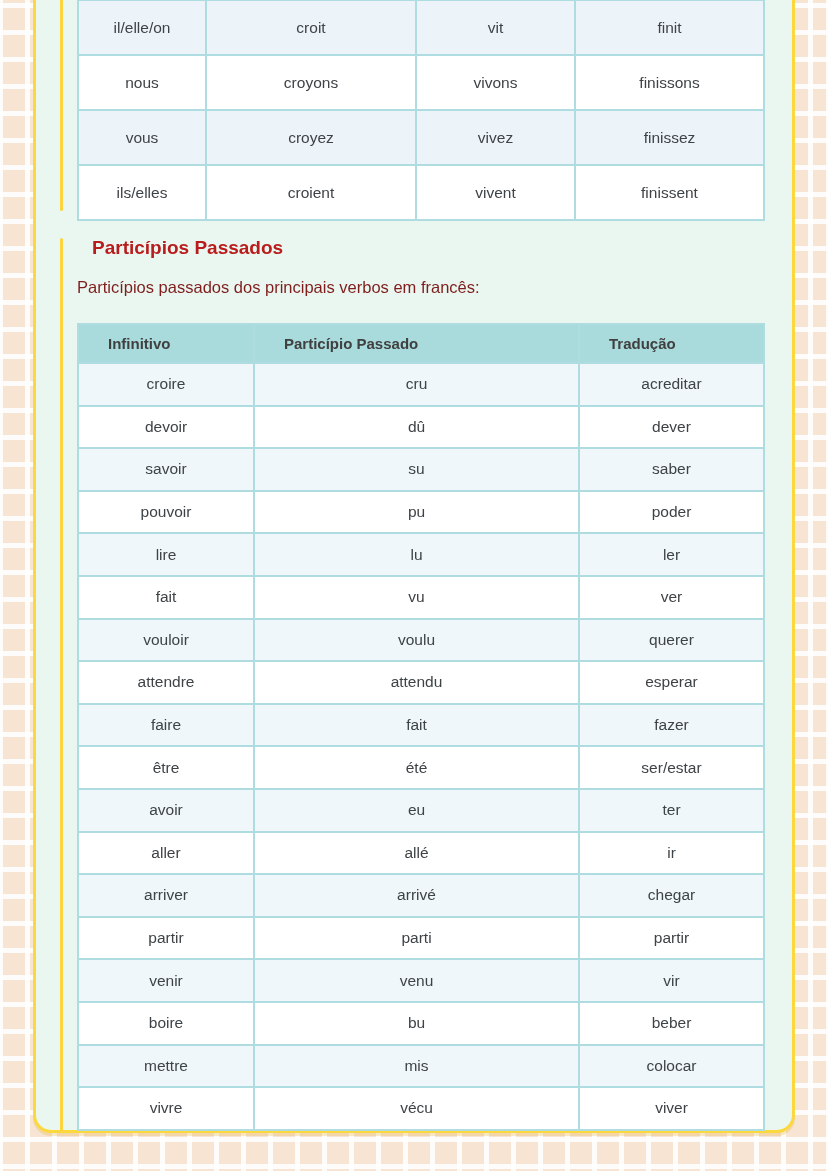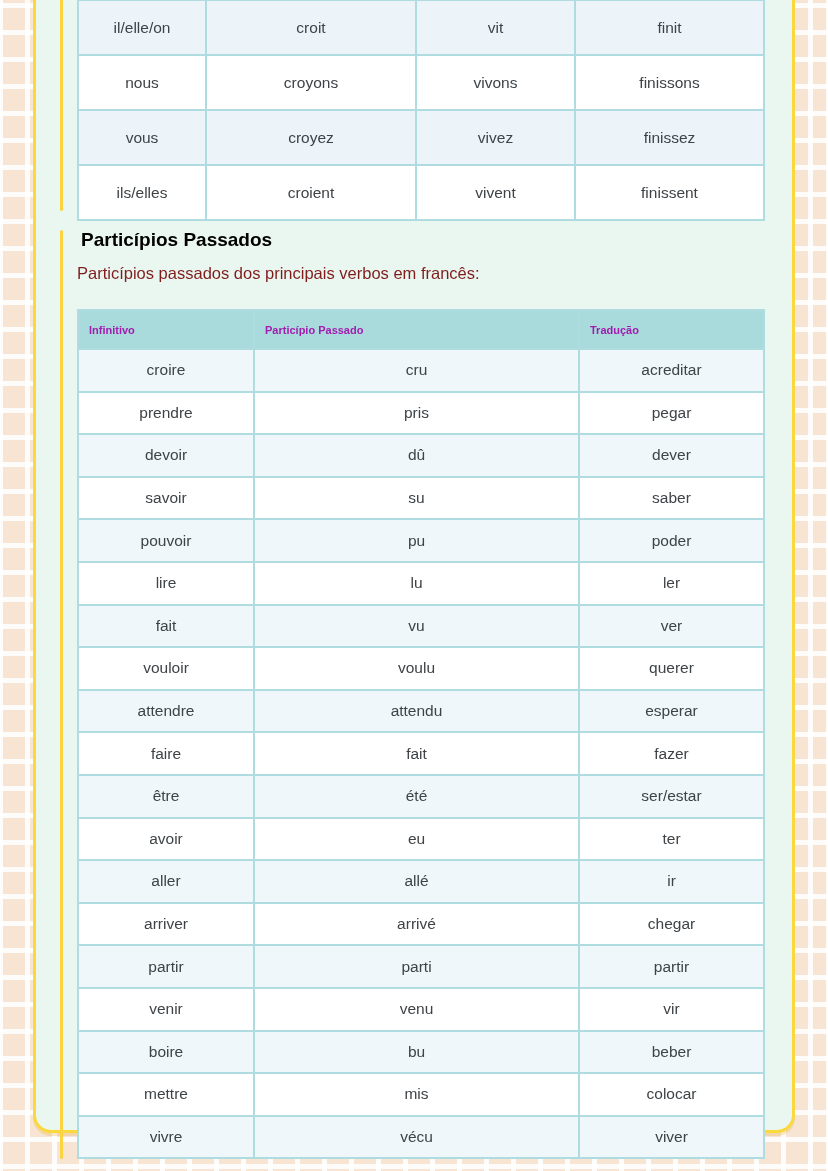--- a/index.html
+++ b/index.html
@@ -34,24 +34,24 @@
     position:absolute;
     left:-17px;width:3px;
     background:#fbd440;
     border-radius:3px;
   }
   .section-top .accent-bar{top:0;bottom:10px;}
   .section-participles{margin-top:7px;}
   .section-participles .accent-bar{top:2px;bottom:0;}
 
   h3.section-heading{
-    margin:4px;
+    margin:15px;
     font-size:19px;line-height:24px;
     font-weight:700;
-    color:#000000;
+    color:#b91c1c;
   }
   p.section-intro{
     margin:9px 0 0 0;
     font-size:16.5px;line-height:24px;
     color:#7f1d1d;
   }
 
   table{
     border-collapse:collapse;
     table-layout:fixed;
@@ -79,25 +79,25 @@
   .conj-table tbody tr:nth-child(even) td{background:#ffffff;}
 
   
   .part-table{margin-top:24px;}
   .part-table col:nth-child(1){width:176px;}
   .part-table col:nth-child(2){width:325px;}
   .part-table col:nth-child(3){width:185px;}
   .part-table thead tr{height:39px;}
   .part-table th{
     background:#a9dbdc;
-    color:#a21caf;
+    color:#404040;
     font-weight:700;
-    font-size:11px;
+    font-size:15px;
     text-align:left;
-    padding:0 0 0 10px;
+    padding:0 0 0 29px;
   }
   .part-table tbody tr{height:42.6px;padding-left:6px;}
   .part-table tbody tr:nth-child(odd)  td{background:#eff7fa;}
   .part-table tbody tr:nth-child(even) td{background:#ffffff;}
 </style>
 </head>
 <body>
 
 <div class="page">
   <div class="card">
@@ -158,25 +158,20 @@
                 <th>Tradução</th>
               </tr>
           </thead>
           <tbody>
               <tr>
                 <td>croire</td>
                 <td>cru</td>
                 <td>acreditar</td>
               </tr>
               <tr>
-                <td>prendre</td>
-                <td>pris</td>
-                <td>pegar</td>
-              </tr>
-              <tr>
                 <td>devoir</td>
                 <td>dû</td>
                 <td>dever</td>
               </tr>
               <tr>
                 <td>savoir</td>
                 <td>su</td>
                 <td>saber</td>
               </tr>
               <tr>

